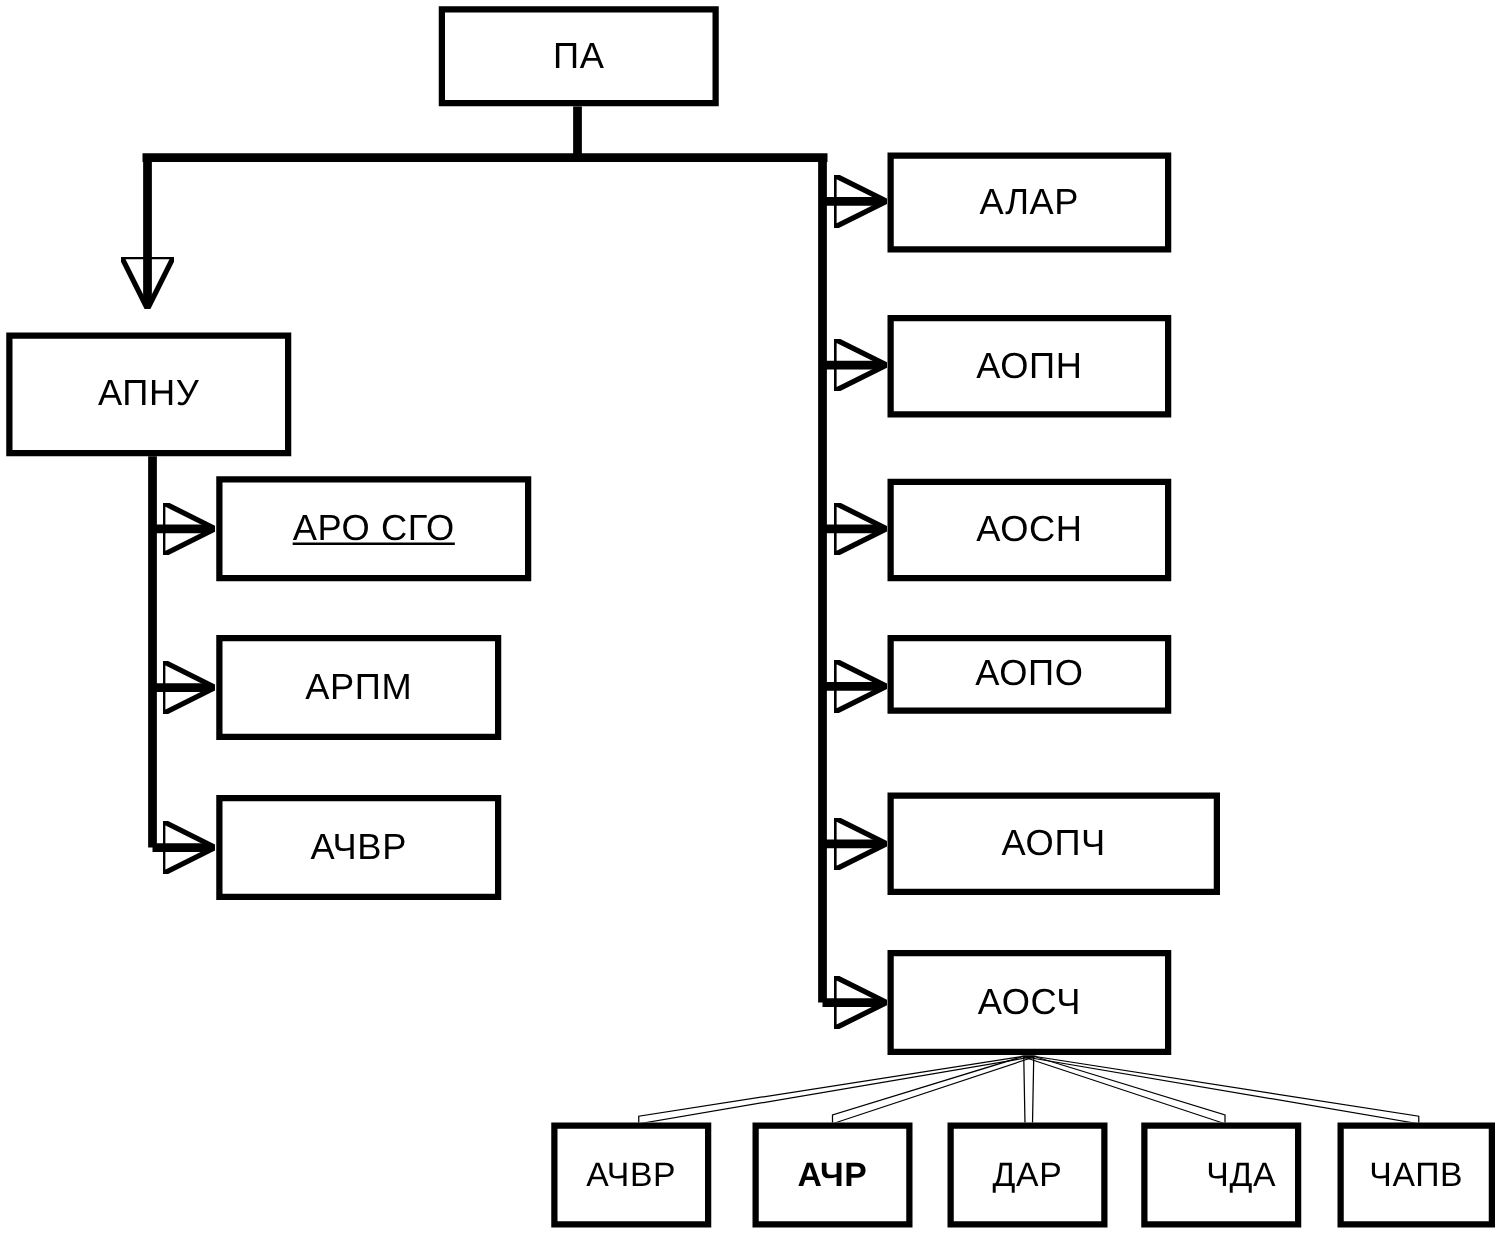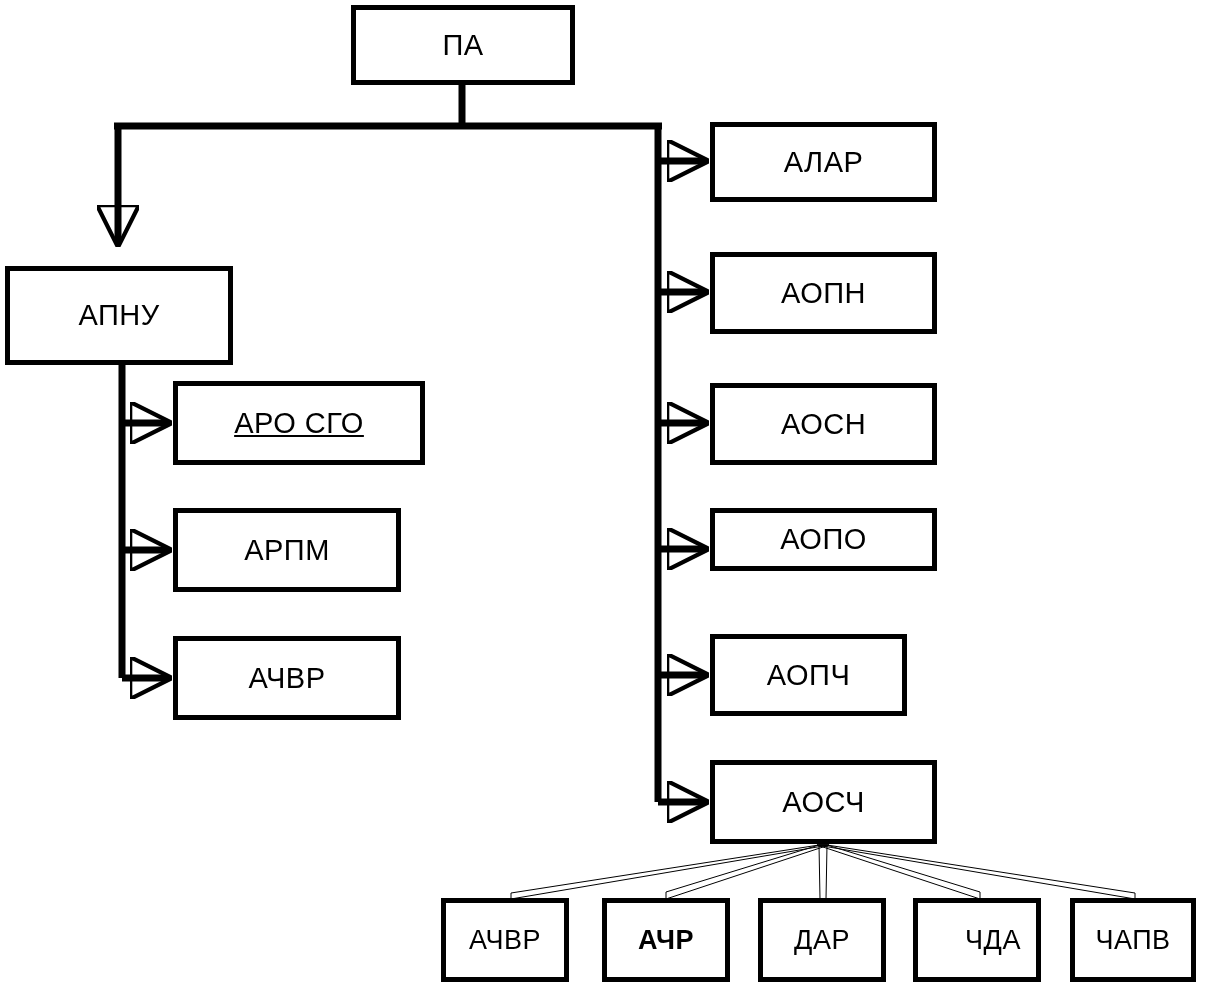--- a/index.html
+++ b/index.html
@@ -116,21 +116,21 @@
   </div>
   <div class="node" style="left:710px; top:252px; width:227px; height:82px;">
     <span>АОПН</span>
   </div>
   <div class="node" style="left:710px; top:383px; width:227px; height:82px;text-align:center;">
     <span>АОСН</span>
   </div>
   <div class="node" style="left:710px; top:508px; width:227px; height:63px;">
     <span>АОПО</span>
   </div>
-  <div class="node" style="left:710px; top:634px; width:197px; height:82px;">
+  <div class="node" style="left:710px; top:634px; width:266px; height:82px;">
     <span>АОПЧ</span>
   </div>
   <div class="node" style="left:710px; top:760px; width:227px; height:84px;">
     <span>АОСЧ</span>
   </div>
 
   <div class="node small" style="left:441px; top:898px; width:128px; height:84px;">
     <span>АЧВР</span>
   </div>
   <div class="node small" style="left:602px; top:898px; width:128px; height:84px;font-weight:bold;">

